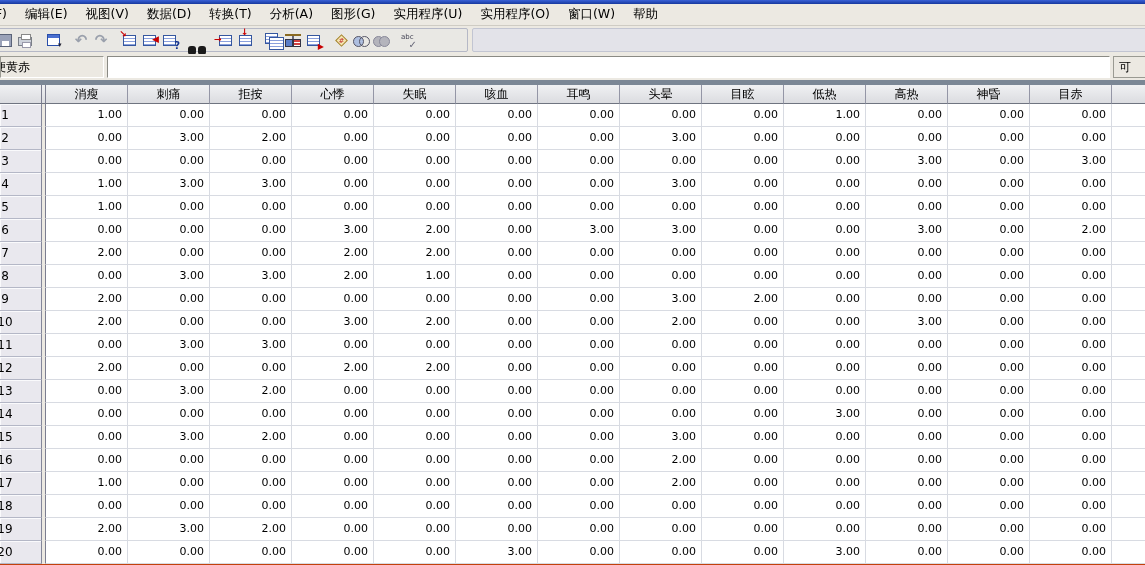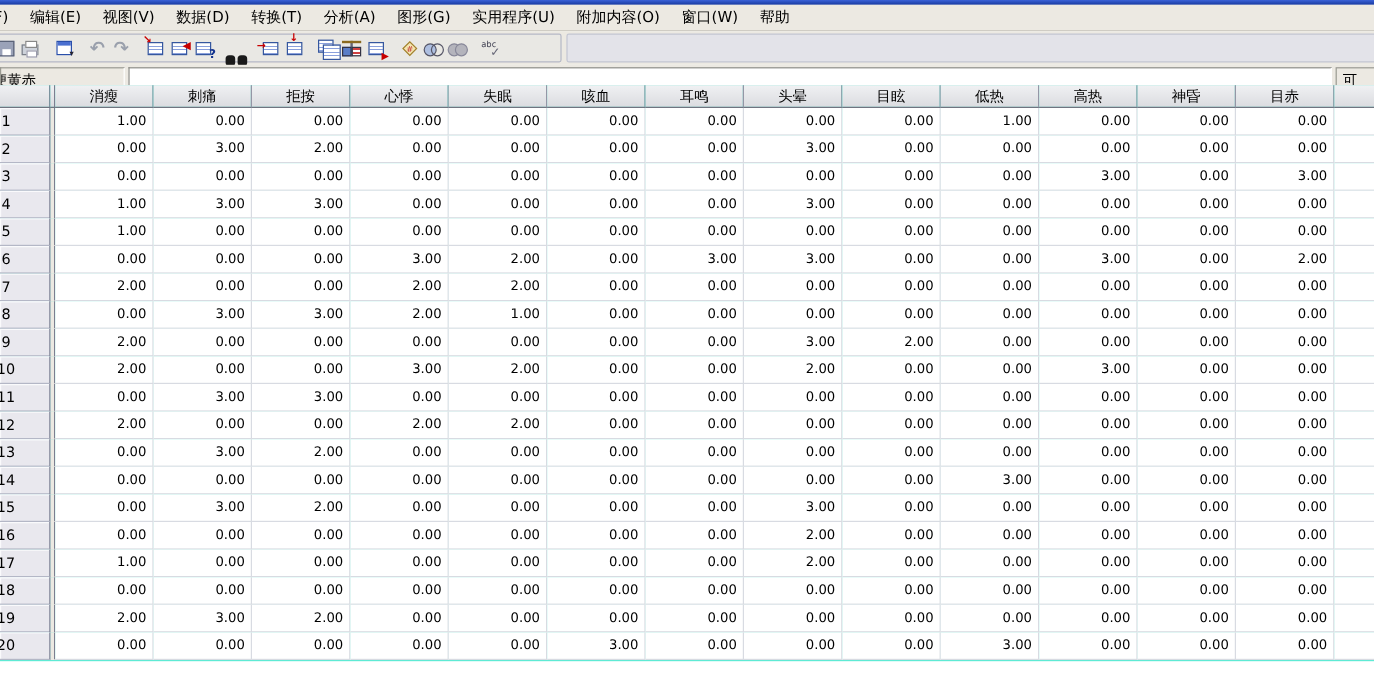--- a/index.html
+++ b/index.html
@@ -84,21 +84,21 @@
   .cellref span { display:inline-block; margin-left:-7px; white-space:nowrap; }
   .editfield { position:absolute; left:107px; top:2px; width:1003px; height:22px; background:#fff;
                border:1px solid #8a8a84; border-right-color:#fff; border-bottom-color:#fff;
                font-size:12px; line-height:20px; padding:0 3px; }
   .visbox { position:absolute; left:1113px; top:2px; width:44px; height:22px; background:#ece9e2;
             border:1px solid #9a9a92; font-size:12px; line-height:20px; padding-left:5px;
             overflow:hidden; white-space:nowrap; }
 
   
   .gridstrip { position:absolute; left:0; top:80px; width:100%; height:5px; background:#7b8795; }
-  .grid { position:absolute; left:0; top:71px; width:100%; height:480px; background:#5eead4; }
+  .grid { position:absolute; left:0; top:85px; width:100%; height:480px; background:#c2410c; }
   .ghead { display:flex; height:19px; }
   .gh, .corner, .spacer-h, .filler-h {
       background:linear-gradient(#f0f1f3,#dbdce0); border-right:1px solid #9496a6;
       border-bottom:1px solid #6f7480; }
   .gh { width:82px; font-size:12px; text-align:center; line-height:18px; color:#000; flex:0 0 auto; }
   .corner { width:42px; border-right:1px solid #7c7e90; flex:0 0 auto; }
   .spacer-h { width:4px; border-right:1px solid #7c7e90; flex:0 0 auto; }
   .filler-h { flex:1 1 auto; border-right:none; }
   .grow { display:flex; height:23px; }
   .rh { width:42px; flex:0 0 auto; background:#e9e8ee; border-right:1px solid #84879a;
@@ -122,21 +122,21 @@
   <div class="menubar">
     <div class="menu-items">
         <span class="mitem">文件(F)</span>
         <span class="mitem">编辑(E)</span>
         <span class="mitem">视图(V)</span>
         <span class="mitem">数据(D)</span>
         <span class="mitem">转换(T)</span>
         <span class="mitem">分析(A)</span>
         <span class="mitem">图形(G)</span>
         <span class="mitem">实用程序(U)</span>
-        <span class="mitem">附加内容(O)</span>
+        <span class="mitem">实用程序(O)</span>
         <span class="mitem">窗口(W)</span>
         <span class="mitem">帮助</span>
       </div>
   </div>
 
   <div class="toolbar">
     <div class="tb-group">
         <span class="tbi">
           <span class="art i-save"></span>
         </span>

